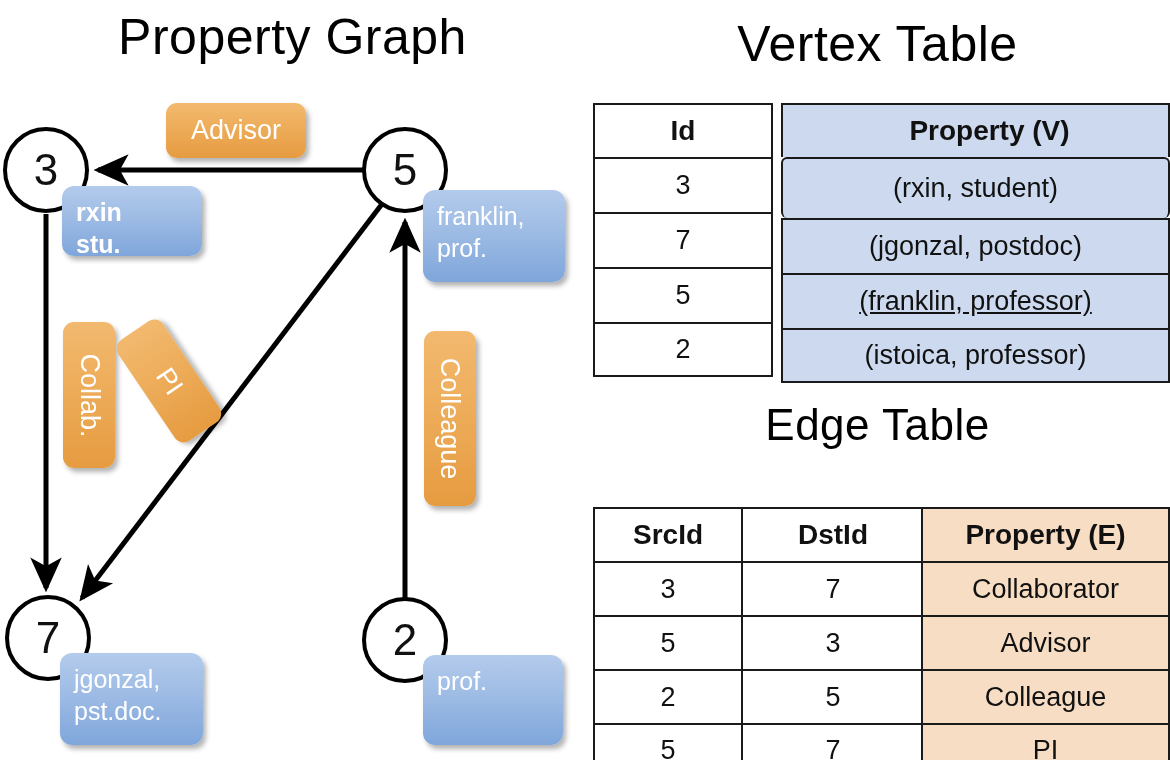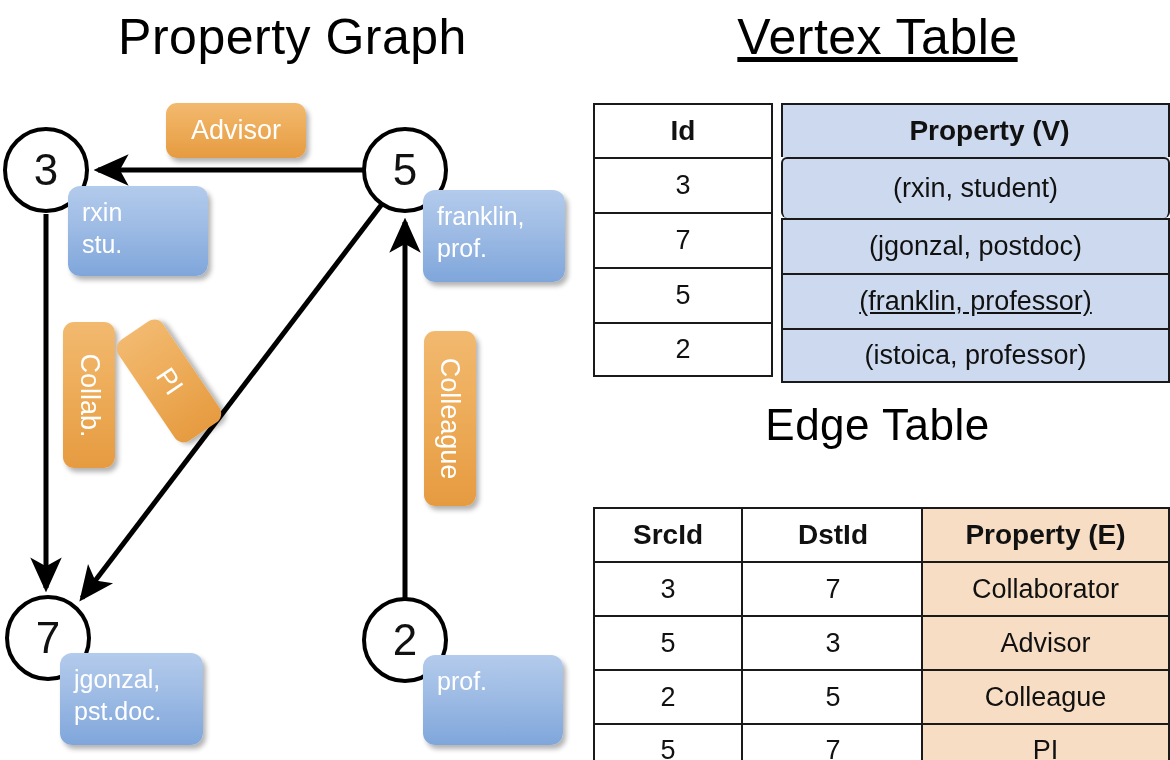--- a/index.html
+++ b/index.html
@@ -16,21 +16,21 @@
   .title{
     position:absolute;
     font-family:"Liberation Sans", sans-serif;
     font-weight:300;
     color:#000;
     letter-spacing:0.5px;
     white-space:nowrap;
     text-align:center;
   }
   #pg-title{left:0;  top:8px;  width:585px; font-size:50px;}
-  #vt-title{left:585px;top:8px; width:585px; font-size:50px;text-decoration:underline;}
+  #vt-title{left:585px;top:15px; width:585px; font-size:50px;}
   #et-title{left:585px;top:400px;width:585px;font-size:44px;}
 
   
   #graph{position:absolute;left:0;top:0;width:585px;height:760px;}
   #graph svg{position:absolute;left:0;top:0;}
 
   .node{
     position:absolute;
     border:4px solid #000;
     border-radius:50%;
@@ -133,21 +133,21 @@
     <div class="node" style="left:362px;top:127px; width:86px; height:86px;">
       <span>5</span>
     </div>
     <div class="node" style="left:5px;  top:595px; width:86px; height:86px;">
       <span>7</span>
     </div>
     <div class="node" style="left:362px;top:597px; width:86px; height:86px;">
       <span>2</span>
     </div>
 
-    <div class="propbox" style="left:68px; top:186px; width:140px; height:90px;">
+    <div class="propbox" style="left:62px; top:186px; width:140px; height:70px;font-weight:bold;">
       <div>rxin</div>
       <div>stu.</div>
     </div>
 
     <div class="propbox" style="left:423px;top:190px; width:142px; height:92px;">
       <div>franklin,</div>
       <div>prof.</div>
     </div>
 
     <div class="propbox" style="left:60px; top:653px; width:143px; height:92px;">

